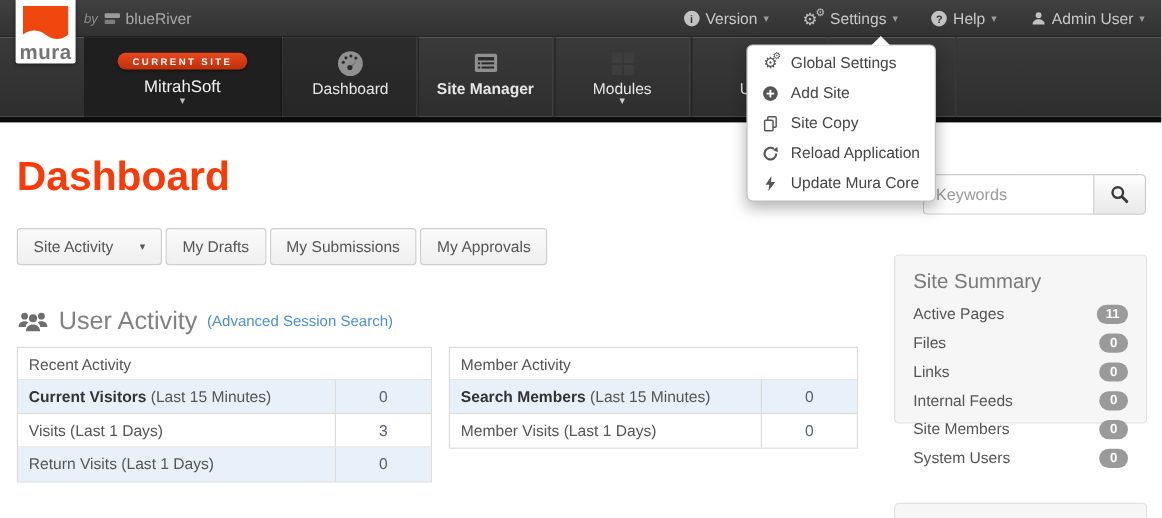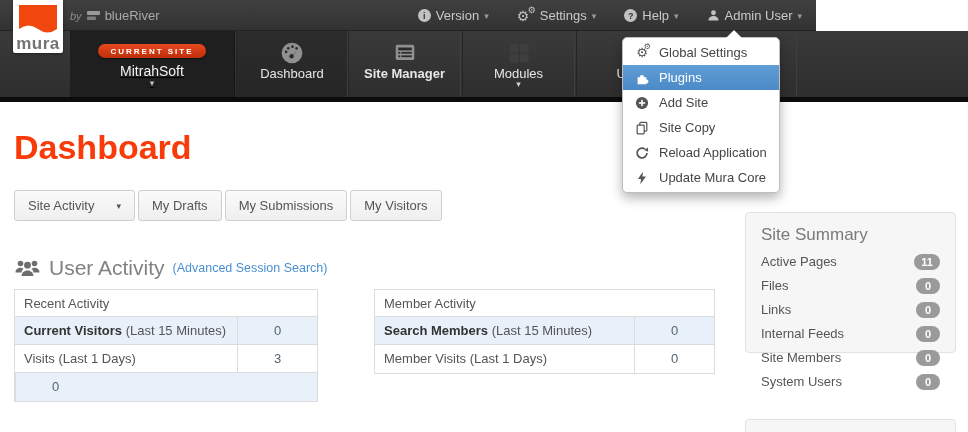--- a/index.html
+++ b/index.html
@@ -1,21 +1,21 @@
 <!DOCTYPE html>
 <html><head>
 <meta charset="utf-8">
 <style>
   * { margin:0; padding:0; box-sizing:border-box; }
   html,body { background:#fff; }
   body { font-family:"Liberation Sans","DejaVu Sans",sans-serif; }
   #screen { position:relative; width:968px; height:432px; overflow:hidden; background:#fff; }
 
   
-  .topbar { position:absolute; left:0; top:0; width:816px; height:31px;
+  .topbar { position:absolute; left:0; top:0; width:968px; height:31px;
     background:linear-gradient(#404040,#323232); border-bottom:1px solid #222; }
   .byline { position:absolute; left:70px; top:0; height:31px; display:flex; align-items:center; gap:5px; }
   .byline .by { color:#8d8d8d; font-style:italic; font-size:11px; }
   .byline .brand { color:#a9a9a9; font-size:13px; }
   .topmenus { position:absolute; right:14px; top:0; height:31px; display:flex; align-items:center; gap:28px; }
   .topmenu { display:flex; align-items:center; gap:5px; color:#c9c9c9; font-size:13px; cursor:pointer; }
   .topmenu .caret { color:#9a9a9a; font-size:9px; }
   .circle-glyph { display:inline-flex; width:13px; height:13px; border-radius:50%; background:#c2c2c2;
     color:#333; font-size:9px; font-weight:bold; align-items:center; justify-content:center; }
   .gearpair { position:relative; color:#c2c2c2; font-size:14px; line-height:1; width:18px; display:inline-block; }
@@ -25,21 +25,21 @@
   .logo { position:absolute; left:13px; top:0; width:50px; height:53px; background:#fff; z-index:60;
     border-radius:0 0 2px 2px; box-shadow:0 1px 3px rgba(0,0,0,.4); text-align:center; }
   .logo svg { display:block; margin:5px auto 0; }
   .logo .word { font-size:17px; font-weight:bold; color:#737373; letter-spacing:.5px; line-height:15px; }
 
   
   .navbar { position:absolute; left:0; top:31px; width:968px; height:66px;
     background:linear-gradient(#3a3a3a,#2e2e2e); }
   .navstrip { position:absolute; left:0; top:97px; width:968px; height:5px; background:#0c0c0c; }
   .current-site { position:absolute; left:70px; top:0; width:165px; height:66px; background:#1f1f1f;
-    border-right:1px solid #161616; text-align:center; cursor:pointer;text-decoration:underline; }
+    border-right:1px solid #161616; text-align:center; cursor:pointer; }
   .cs-badge { display:inline-block; margin-top:13px; padding:3px 12px 2px; border-radius:10px;
     background:linear-gradient(#e8481f,#bd2f0c); color:#fff; font-size:8px; font-weight:bold;
     letter-spacing:2px; box-shadow:0 1px 2px rgba(0,0,0,.5); }
   .cs-name { color:#f2f2f2; font-size:14px; margin-top:5px; }
   .cs-caret { color:#bdbdbd; font-size:9px; line-height:8px; }
   .navtab { position:absolute; top:0; height:66px; border-left:1px solid #242424; border-right:1px solid #3f3f3f;
     display:flex; flex-direction:column; align-items:center; justify-content:flex-start; padding-top:9px;
     color:#e6e6e6; font-size:13px; cursor:pointer; }
   .navtab .ic { height:26px; display:flex; align-items:center; }
   .navtab .caret { color:#cfcfcf; font-size:9px; line-height:7px; }
@@ -71,21 +71,21 @@
   .section-head .link { font-size:12.5px; color:#4a90d2; cursor:pointer; }
 
   .acttable { position:absolute; top:289px; border:1px solid #dcdcdc; background:#fff; font-size:13px; }
   .acttable .thead { padding:6px 9px; color:#555; border-bottom:1px solid #dcdcdc; background:#fff; height:27px; }
   .trow { display:flex; border-bottom:1px solid #dcdcdc; height:28px; }
   .trow:last-child { border-bottom:none; }
   .trow.stripe { background:#e8f1fa; }
   .trow .lbl { flex:1; padding:6px 9px; color:#555; white-space:nowrap; overflow:hidden; }
   .trow .lbl b { color:#333; }
   .trow .val { width:80px; border-left:1px solid #dcdcdc; text-align:center; padding:6px 0; color:#55626e; }
-  #table-recent { left:14px; width:304px; }
+  #table-recent { left:14px; width:346px; }
   #table-member { left:374px; width:341px; }
 
   
   .searchgroup { position:absolute; left:769px; top:145px; display:flex; }
   .searchgroup input { width:142px; height:34px; border:1px solid #ccc; border-right:none;
     border-radius:4px 0 0 4px; padding:0 10px; font-size:13.5px; color:#555; outline:none;
     font-family:"Liberation Sans",sans-serif; }
   .searchgroup input::placeholder { color:#9a9a9a; }
   .searchbtn { width:44px; height:34px; border:1px solid #ccc; border-radius:0 4px 4px 0;
     background:linear-gradient(#fdfdfd,#e9e9e9); display:flex; align-items:center; justify-content:center;
@@ -225,21 +225,21 @@
       <span>Site Activity</span>
       <span class="caret">▾</span>
     </div>
     <div class="ftab">
       <span>My Drafts</span>
     </div>
     <div class="ftab">
       <span>My Submissions</span>
     </div>
     <div class="ftab">
-      <span>My Visitors</span>
+      <span>My Approvals</span>
     </div>
   </div>
 
   <div class="section-head">
     <span>
       <svg width="27" height="22" viewBox="0 0 27 22">
           <circle cx="6.5" cy="6.5" r="2.8" fill="#6e6e6e"></circle>
           <circle cx="20.5" cy="6.5" r="2.8" fill="#6e6e6e"></circle>
           <path d="M1.5 15.5c0-2.9 2.2-4.7 5-4.7 1.2 0 2.3.3 3.1 1-1.3 1-2.1 2.3-2.1 3.7z" fill="#6e6e6e"></path>
           <path d="M25.5 15.5c0-2.9-2.2-4.7-5-4.7-1.2 0-2.3.3-3.1 1 1.3 1 2.1 2.3 2.1 3.7z" fill="#6e6e6e"></path>
@@ -255,36 +255,48 @@
     <div class="thead">Recent Activity</div>
     <div class="trow stripe">
       <div class="lbl"><b>Current Visitors</b><span> (Last 15 Minutes)</span></div>
       <div class="val">0</div>
     </div>
     <div class="trow">
       <div class="lbl"><b></b><span>Visits (Last 1 Days)</span></div>
       <div class="val">3</div>
     </div>
     <div class="trow stripe">
+      <div class="lbl"><b></b><span>Return Visits (Last 1 Days)</span></div>
       <div class="val">0</div>
     </div>
   </div>
 
   <div class="acttable" id="table-member">
     <div class="thead">Member Activity</div>
     <div class="trow stripe">
       <div class="lbl"><b>Search Members</b><span> (Last 15 Minutes)</span></div>
       <div class="val">0</div>
     </div>
     <div class="trow">
       <div class="lbl"><b></b><span>Member Visits (Last 1 Days)</span></div>
       <div class="val">0</div>
     </div>
   </div>
 
+  <div class="searchgroup">
+    <input type="text" placeholder="Keywords" style="">
+    <div class="searchbtn">
+      <span>
+        <svg width="16" height="16" viewBox="0 0 16 16">
+            <circle cx="6.5" cy="6.5" r="4.4" fill="none" stroke="#3a3a3a" stroke-width="2"></circle>
+            <line x1="10" y1="10" x2="14" y2="14" stroke="#3a3a3a" stroke-width="2.4" stroke-linecap="round"></line>
+          </svg>
+      </span>
+    </div>
+  </div>
 
   <div class="panel" id="site-summary">
     <div class="ptitle">Site Summary</div>
     <div class="srow">
       <span class="slbl">Active Pages</span>
       <span class="badge">11</span>
     </div>
     <div class="srow">
       <span class="slbl">Files</span>
       <span class="badge">0</span>
@@ -307,28 +319,20 @@
     </div>
   </div>
 
   <div class="panel" id="next-panel"></div>
 
   <div class="dropdown">
     <div class="arrow"></div>
     <div class="dd-item">
       <span class="ic gearpair dark" style="position:relative;font-size:13px;">⚙<span class="g2" style="font-size:8px;">⚙</span></span>
       <span>Global Settings</span>
-    </div>
-    <div class="dd-item hl">
-      <span class="ic">
-        <svg width="14" height="14" viewBox="0 0 16 16">
-            <path d="M3 7 H5.6 A2.4 2.4 0 1 1 10.4 7 H13 V9.6 A2.4 2.4 0 1 1 13 14.4 V15 H3 Z" fill="#fff"></path>
-          </svg>
-      </span>
-      <span>Plugins</span>
     </div>
     <div class="dd-item">
       <span class="ic">
         <svg width="14" height="14" viewBox="0 0 16 16">
             <circle cx="8" cy="8" r="7" fill="#555"></circle>
             <rect x="7.1" y="4.4" width="1.8" height="7.2" fill="#fff"></rect>
             <rect x="4.4" y="7.1" width="7.2" height="1.8" fill="#fff"></rect>
           </svg>
       </span>
       <span>Add Site</span>

